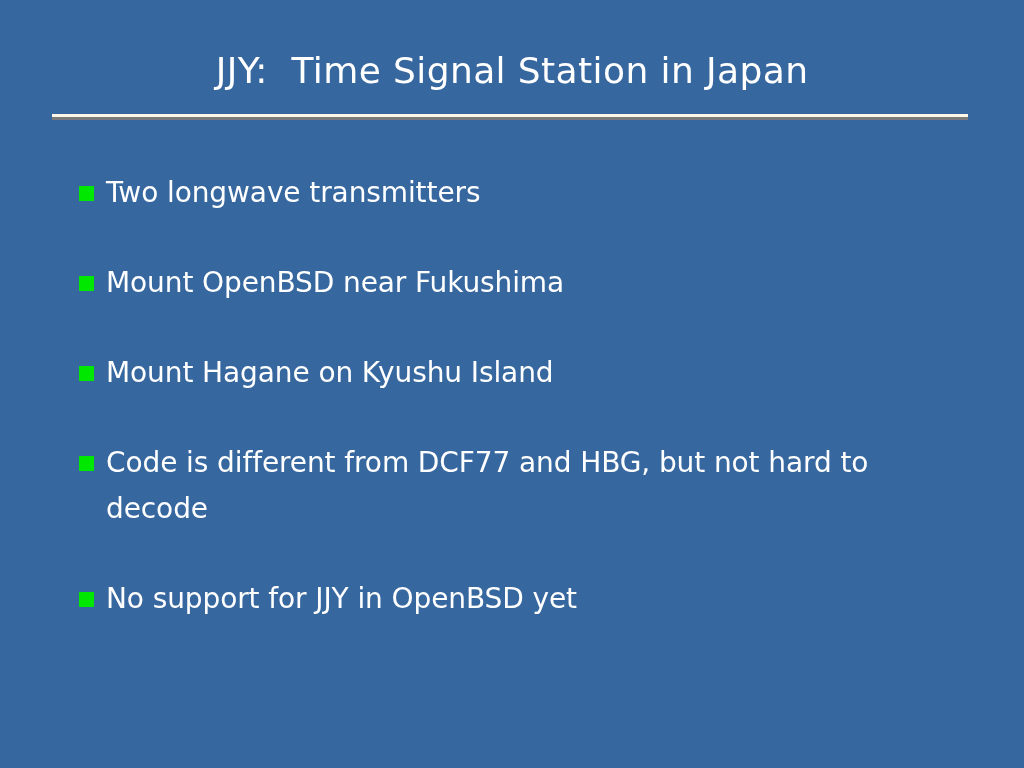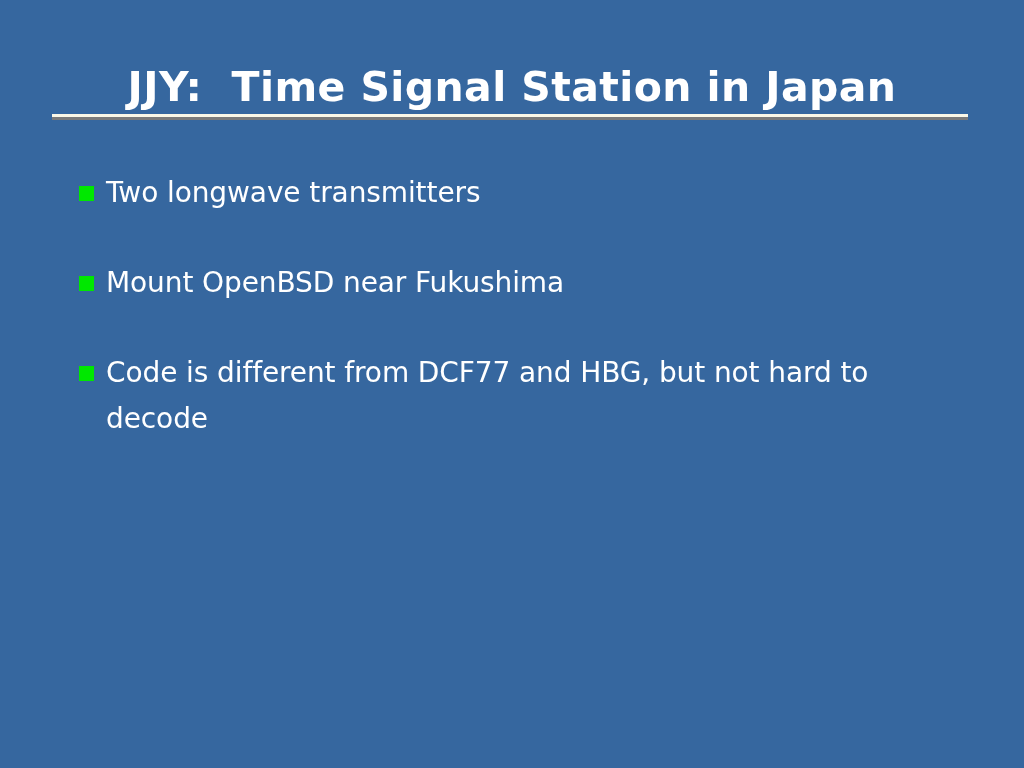--- a/index.html
+++ b/index.html
@@ -23,26 +23,26 @@
   }
 
   
   .title-block {
     position: absolute;
     left: 0;
     top: 46px;
     width: 1024px;
   }
   .slide-title {
-    margin: 16px;
+    margin: 0;
     text-align: center;
     color: #ffffff;
     font-family: "DejaVu Sans", sans-serif;
-    font-size: 41px;
-    font-weight: 700;
+    font-size: 36px;
+    font-weight: 400;
     line-height: 50px;
     letter-spacing: 0.4px;
     white-space: pre;
   }
   .title-rule {
     position: absolute;
     left: 52px;
     top: 68px;
     width: 916px;
     height: 6px;
@@ -115,22 +115,30 @@
     <li class="bullet-item">
       <span class="bullet-marker"></span>
       <span class="bullet-text">Two longwave transmitters</span>
     </li>
 
     <li class="bullet-item">
       <span class="bullet-marker"></span>
       <span class="bullet-text">Mount OpenBSD near Fukushima</span>
     </li>
 
+    <li class="bullet-item">
+      <span class="bullet-marker"></span>
+      <span class="bullet-text">Mount Hagane on Kyushu Island</span>
+    </li>
 
     <li class="bullet-item wraps">
       <span class="bullet-marker"></span>
       <span class="bullet-text">Code is different from DCF77 and HBG, but not hard to decode</span>
     </li>
 
+    <li class="bullet-item">
+      <span class="bullet-marker"></span>
+      <span class="bullet-text">No support for JJY in OpenBSD yet</span>
+    </li>
 
   </ul>
 
 </div>
 
 </body></html>

